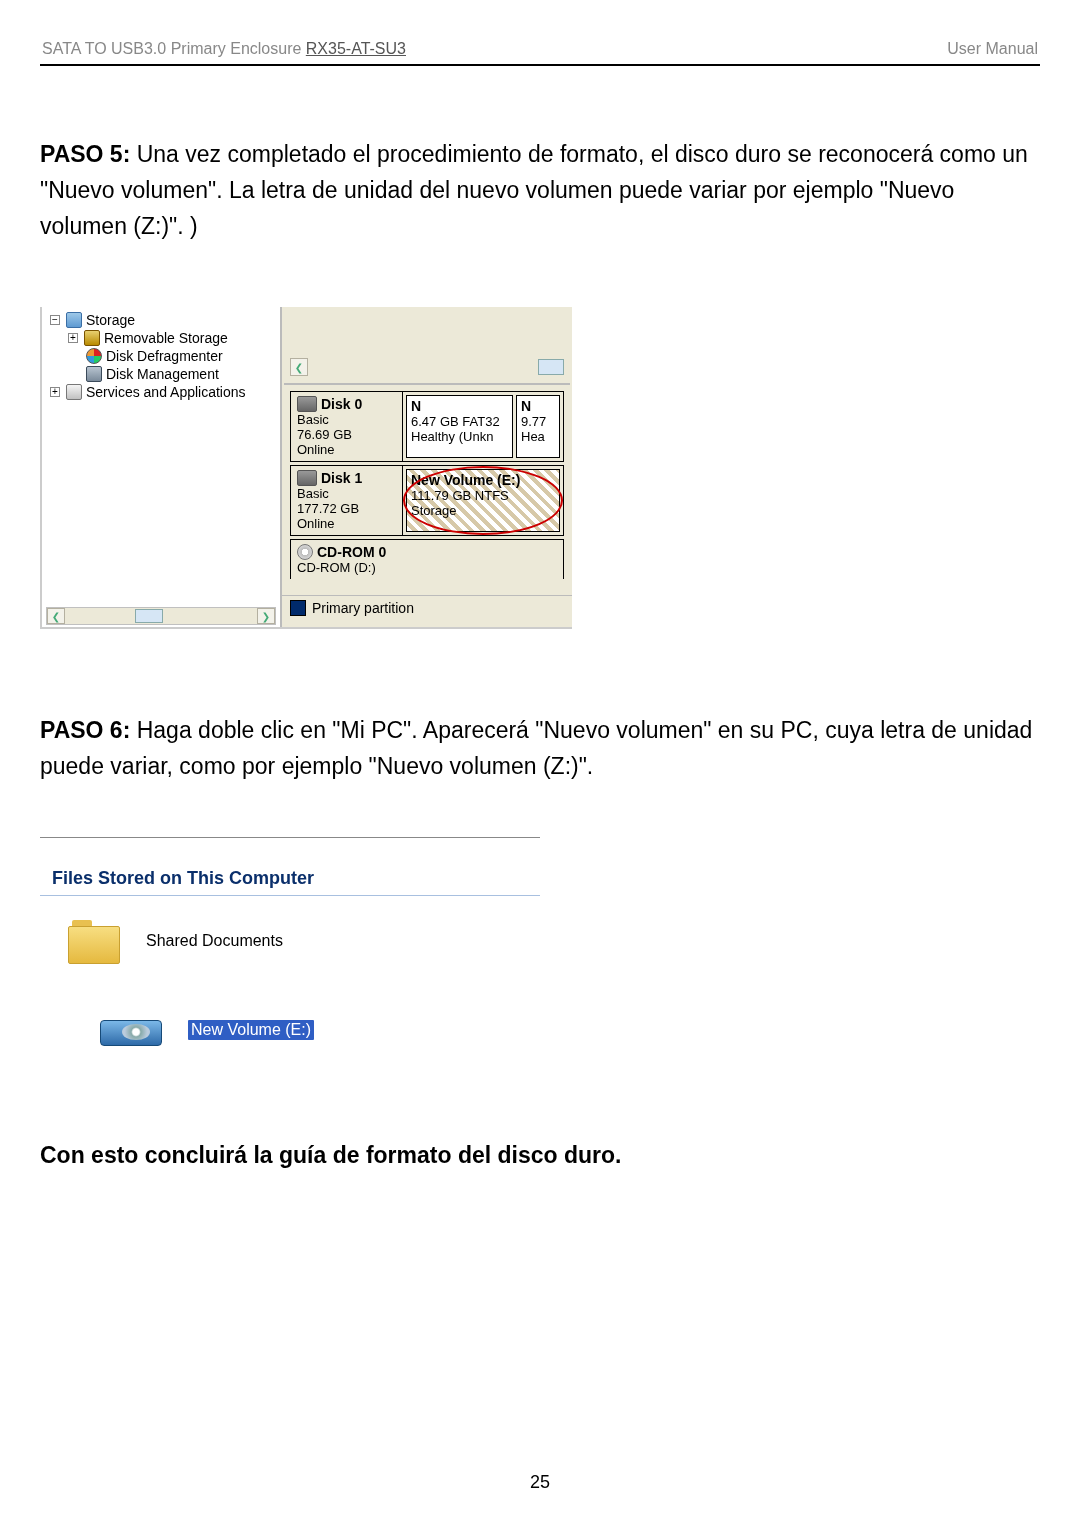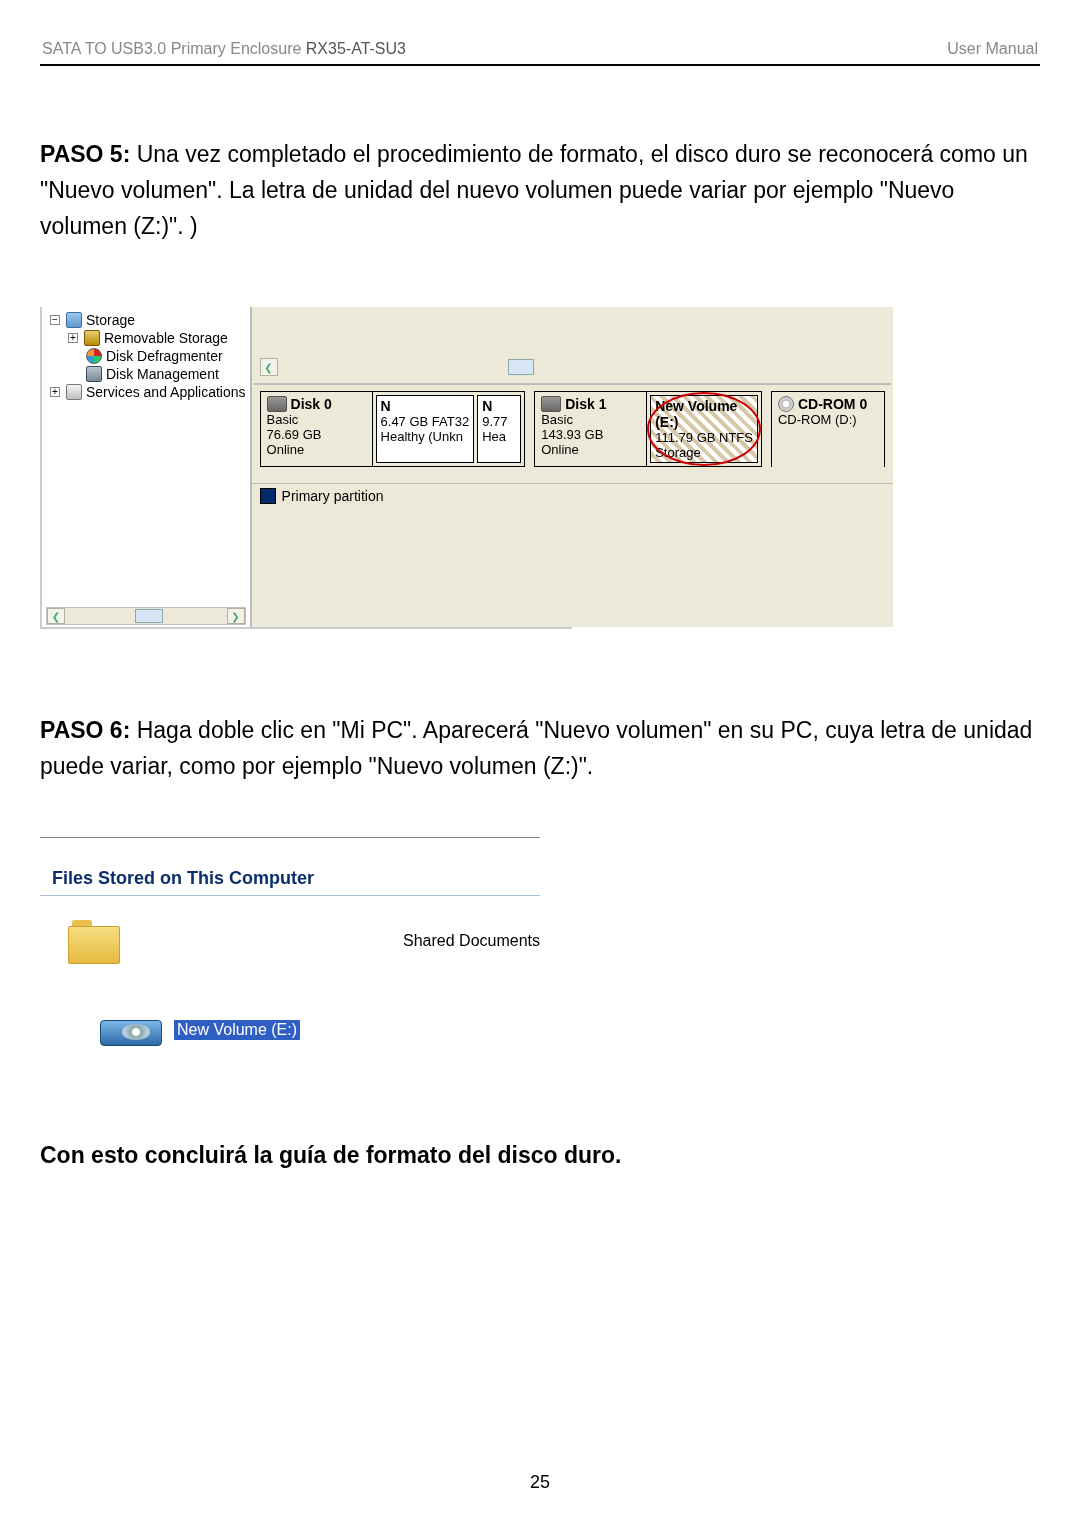--- a/index.html
+++ b/index.html
@@ -18,21 +18,21 @@
     background: #fff;
   }
   .header-line {
     display: flex;
     justify-content: space-between;
     color: #888;
     font-size: 16px;
     margin-bottom: 6px;
     padding: 0 2px;
   }
-  .header-line .model { color: #555; }
+  .header-line .model { color: #555; text-decoration: underline; }
   .header-rule {
     border: 0;
     border-top: 2px solid #000;
     margin: 0 0 70px 0;
   }
   .paragraph {
     font-size: 23px;
     line-height: 36px;
     color: #000;
   }
@@ -122,21 +122,21 @@
   .dm-top-scroll{
     height:20px;margin:50px 8px 6px 8px;
     display:flex;align-items:center;background:#ece9d8;
   }
   .dm-top-scroll .sbtn{
     width:16px;height:16px;border:1px solid #b4b0a0;background:#f3f2ea;
     display:flex;align-items:center;justify-content:center;font-size:10px;color:#4a7;}
   .dm-top-scroll .thumb{width:24px;height:14px;background:#d6e6f5;border:1px solid #8aa;margin-left:230px;}
   .dm-top-scroll .track{flex:1;display:flex;}
   .dm-top-rule{border-top:2px solid #bbb;margin:0 2px;}
-  .dm-rows{padding:6px 8px 0 8px;display:flex;gap:9px;}
+  .dm-rows{padding:6px 8px 0 8px;display:flex;flex-direction:column;gap:3px;}
   .dm-row{display:flex;border:1px solid #000;}
   .dm-row .info{
     width:112px;background:#ece9d8;border-right:1px solid #000;
     padding:4px 6px;box-sizing:border-box;
   }
   .dm-row .info .ttl{font-weight:bold;display:flex;align-items:center;gap:4px;}
   .ic-disk {
     width:18px;height:14px;border:1px solid #555;border-radius:2px;
     background:linear-gradient(#999,#666);display:inline-block;
   }
@@ -168,21 +168,21 @@
   .legend-sq{width:14px;height:14px;background:#002a6b;border:1px solid #000;}
   .thin-rule{border:0;border-top:1px solid #888;margin:0 0 26px 0;width:500px;}
   
   .mc-fig{
     width:500px;font-family:"Tahoma",sans-serif;font-size:16px;
   }
   .mc-hdr{
     color:#0a2f6b;font-weight:bold;font-size:18px;border-bottom:1px solid #a8c0e0;
     padding:4px 4px 6px 12px;
   }
-  .mc-item{display:flex;align-items:center;gap:14px;margin:24px 0 24px 28px;justify-content:space-between;}
+  .mc-item{display:flex;align-items:center;gap:28px;margin:24px 0 24px 28px;}
   .mc-items-row{display:flex;}
   .folder-icon{width:50px;height:42px;position:relative;}
   .folder-icon::before{content:"";position:absolute;left:4px;top:0;width:20px;height:8px;background:#e8c050;border-radius:2px 2px 0 0;}
   .folder-icon::after{content:"";position:absolute;left:0;top:6px;width:50px;height:36px;background:linear-gradient(#f7de81,#e5b93f);border:1px solid #c9a030;border-radius:2px;}
   .hdd-icon{width:60px;height:40px;position:relative;}
   .hdd-icon::before{content:"";position:absolute;left:0;top:10px;width:60px;height:24px;background:linear-gradient(#d0d4d8,#9aa3ab);border:1px solid #6e7880;border-radius:4px;}
   .hdd-icon::after{content:"";position:absolute;left:22px;top:14px;width:28px;height:16px;background:radial-gradient(circle,#fff 20%,#8aa 30%,#bcd 70%);border-radius:50%;}
   .hdd-icon.blue::before{background:linear-gradient(#7bb8e8,#2e6aa8);border-color:#164a78;}
   .mc-fig .highlight{background:#2f5ec4;color:#fff;padding:1px 3px;border-radius:1px;}
   .footer-pagenum{
@@ -278,21 +278,21 @@
           </div>
         </div>
 
         <div class="dm-row">
           <div class="info">
             <div class="ttl">
                 <span class="ic-disk"></span>
                 <span>Disk 1</span>
               </div>
             <div class="ln">Basic</div>
-            <div class="ln">143.93 GB</div>
+            <div class="ln">177.72 GB</div>
             <div class="ln">Online</div>
           </div>
           <div class="vols">
             <div class="vol newvol hatched">
               <div class="h">New Volume  (E:)</div>
               <div class="l">111.79 GB NTFS</div>
               <div class="l">Storage</div>
             </div>
           </div>
         </div>

